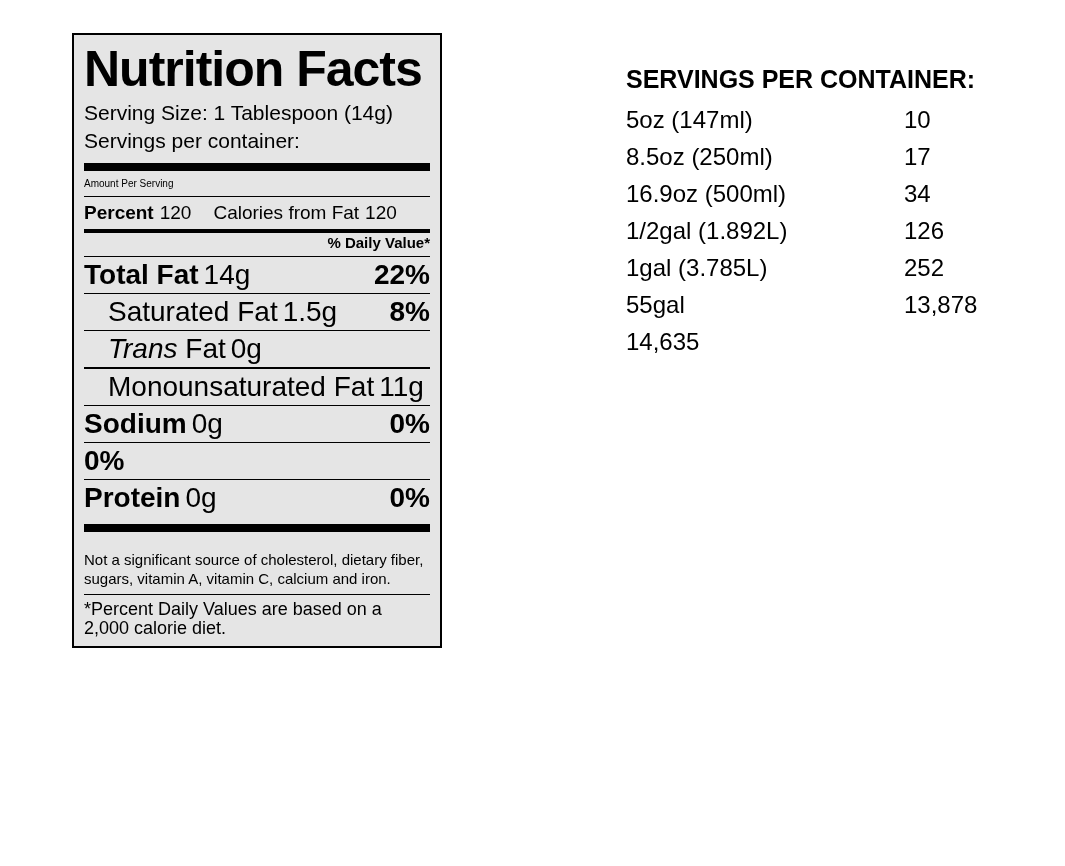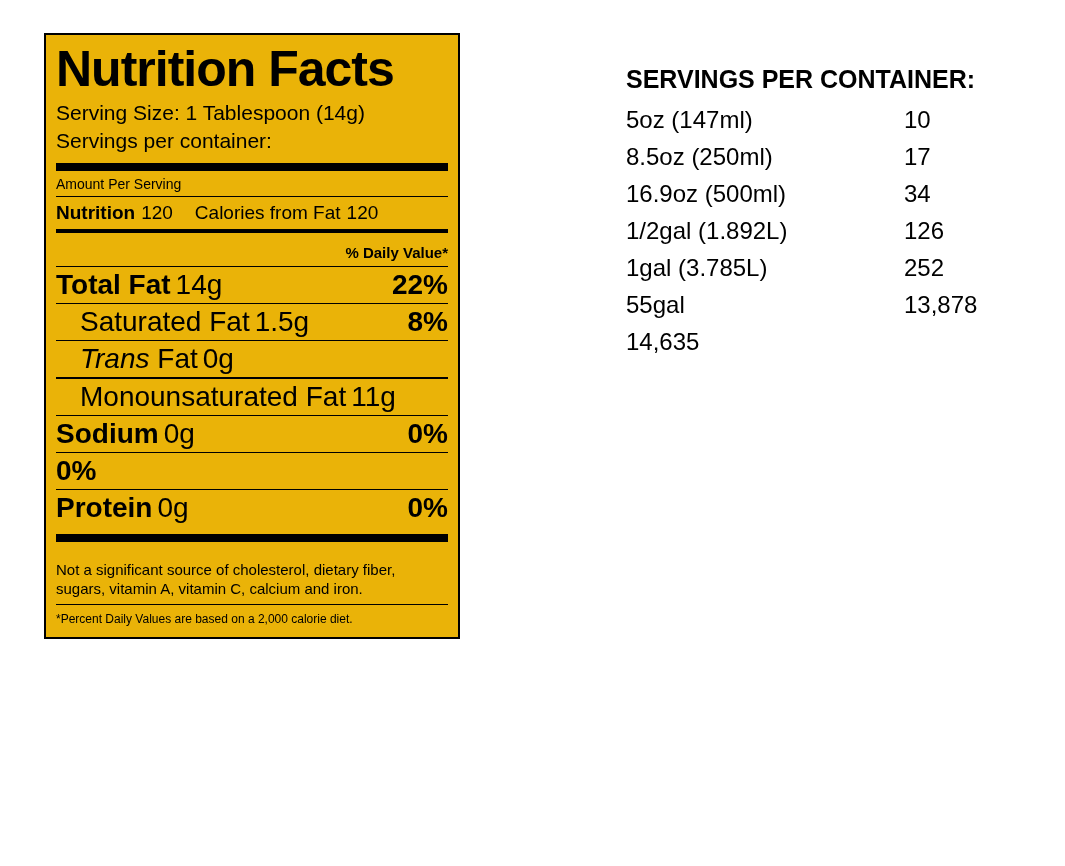--- a/index.html
+++ b/index.html
@@ -12,27 +12,27 @@
     height: 866px;
     position: relative;
     font-family: "Liberation Sans", sans-serif;
     color: #000000;
     overflow: hidden;
   }
 
   
   #nutrition-panel {
     position: absolute;
-    left: 44px;
+    left: 72px;
     top: 33px;
-    width: 416px;
+    width: 370px;
     box-sizing: border-box;
     border: 2px solid #000;
     padding: 6px 10px 8px 10px;
-    background: #eab308;
+    background: #e5e5e5;
   }
 
   .nf-title {
     font-family: "Liberation Sans", sans-serif;
     font-weight: bold;
     font-size: 50px;
     line-height: 56px;
     letter-spacing: -1px;
     margin: 0 0 2px 0;
   }
@@ -48,21 +48,21 @@
     margin: 8px 0 0 0;
   }
   .rule-thin {
     border-bottom: 1px solid #000;
   }
   .rule-med {
     border-bottom: 4px solid #000;
   }
 
   .nf-amount {
-    font-size: 14px;
+    font-size: 10px;
     line-height: 20px;
     padding: 3px 0 2px 0;
     font-family: "Liberation Sans", sans-serif;
   }
 
   .nf-cal-row {
     display: flex;
     align-items: baseline;
     font-size: 19px;
     line-height: 26px;
@@ -76,21 +76,21 @@
   .nf-cal-row .fromfat {
     font-weight: normal;
     margin-left: 22px;
   }
 
   .nf-dv {
     text-align: right;
     font-size: 15px;
     font-weight: bold;
     line-height: 20px;
-    padding: 10px 0 3px 0;
+    padding: 0 0 3px 0;
   }
 
   .nf-row {
     display: flex;
     justify-content: space-between;
     align-items: baseline;
     font-size: 28px;
     line-height: 26px;
     padding: 5px 0 5px 0;
   }
@@ -101,21 +101,21 @@
   .nf-row.indent .label { font-weight: normal; }
   .nf-row .ital { font-style: italic; }
 
   .nf-foot {
     font-size: 15px;
     line-height: 19px;
     padding: 18px 0 6px 0;
     font-family: "Liberation Sans", sans-serif;
   }
   .nf-foot2 {
-    font-size: 12px;
+    font-size: 18px;
     line-height: 19px;
     padding: 5px 0 0 0;
   }
 
   
   #servings-panel {
     position: absolute;
     left: 626px;
     top: 62px;
     width: 400px;
@@ -147,21 +147,21 @@
   <div class="nf-serving">Serving Size: 1 Tablespoon (14g)</div>
   <div class="nf-serving">Servings per container:</div>
 
   <div class="rule-thick"></div>
 
   <div class="nf-amount">Amount Per Serving</div>
 
   <div class="rule-thin"></div>
 
   <div class="nf-cal-row">
-    <span>Nutrition</span>
+    <span>Percent</span>
     <span class="light">120</span>
     <span class="fromfat">Calories from Fat</span>
     <span class="light">120</span>
   </div>
 
   <div class="rule-med"></div>
 
   <div class="nf-dv">% Daily Value*</div>
 
   <div class="rule-thin"></div>

